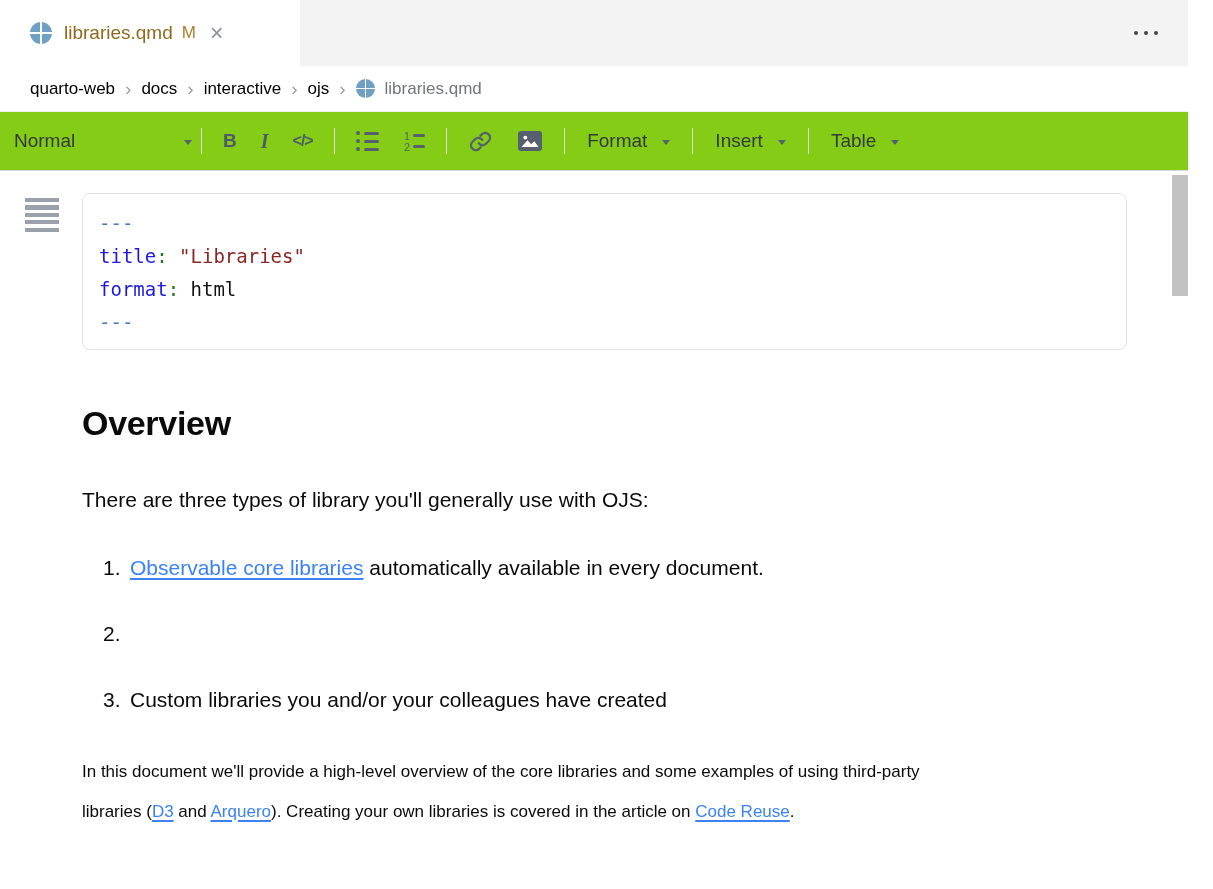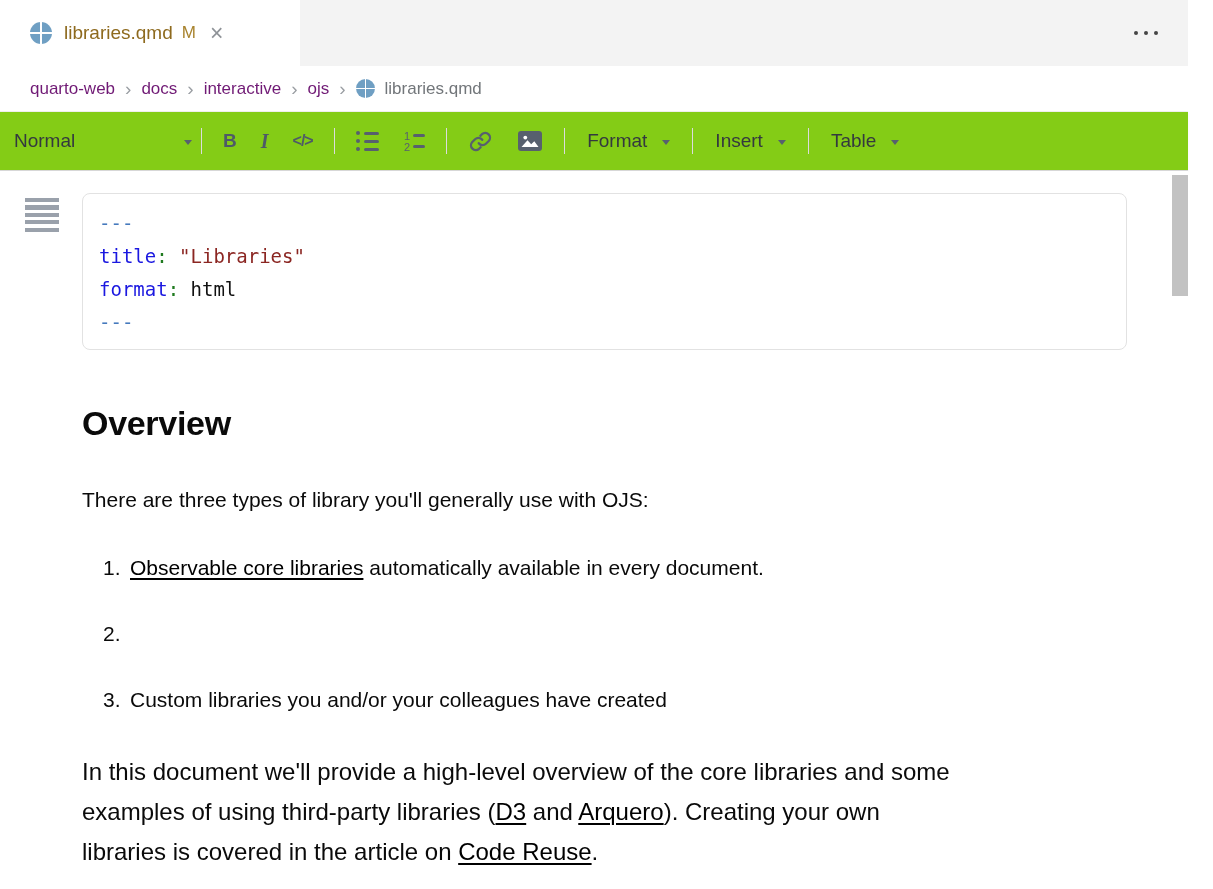--- a/index.html
+++ b/index.html
@@ -16,21 +16,21 @@
   .tab-title{margin-left:12px;font-size:19px;color:#8e6a1e;}
   .tab-modified{margin-left:9px;font-size:17px;color:#a8832e;}
   .tab-close{margin-left:14px;font-size:23px;line-height:20px;color:#8f9398;cursor:pointer;font-weight:300;}
   .tab-bar-fill{flex:1;display:flex;align-items:center;justify-content:flex-end;padding-right:28px;}
   .more-dots{display:flex;gap:6px;cursor:pointer;padding:6px 2px;}
   .more-dots i{width:4px;height:4px;border-radius:50%;background:#454545;display:block;}
 
   
   .breadcrumb{height:46px;display:flex;align-items:center;padding-left:30px;background:#fff;
               border-bottom:1px solid #f0f0f0;box-sizing:border-box;flex:none;}
-  .crumb{font-size:17px;color:#701a75;cursor:pointer;}
+  .crumb{font-size:17px;color:#000000;cursor:pointer;}
   .crumb-sep{font-size:19px;color:#9a9ea3;margin:0 10px;line-height:1;}
   .crumb-file{display:flex;align-items:center;cursor:pointer;}
   .crumb-file .quarto-icon{margin-right:10px;}
   .crumb-file span:last-child{font-size:17px;color:#72767a;}
 
   
   .toolbar{height:59px;display:flex;align-items:center;background:#84cc16;flex:none;
            border-bottom:1px solid #d7d7d7;box-shadow:0 1px 3px rgba(0,0,0,.05);padding-left:14px;box-sizing:border-box;}
   .style-select{width:178px;display:flex;align-items:center;justify-content:space-between;cursor:pointer;}
   .style-select>span:first-child{font-size:19px;color:#34393f;}
@@ -65,22 +65,22 @@
   .tok-key{color:#1b18e0;}
   .tok-colon{color:#1f7a1f;}
   .tok-string{color:#8b2622;}
   .tok-plain{color:#111;margin-top:46px;}
 
   h1{margin:51px 0 0;font-size:34px;line-height:44px;font-weight:700;color:#0a0a0a;letter-spacing:-.3px;}
   .intro{margin:41px 0 0;font-size:21px;line-height:27px;color:#0a0a0a;}
   .doc-list{margin:41px 0 0 21px;}
   .doc-row{display:flex;margin-bottom:39px;font-size:21px;line-height:27px;color:#0a0a0a;}
   .li-num{width:27px;flex:none;}
-  .closing{margin:6px 0 0;font-size:24px;line-height:40px;color:#0a0a0a;max-width:880px;}
-  .doc-link{color:#000000;text-decoration:underline;text-decoration-thickness:1.6px;text-underline-offset:3px;cursor:pointer;}
+  .closing{margin:6px 0 0;font-size:17px;line-height:40px;color:#0a0a0a;max-width:880px;}
+  .doc-link{color:#3b82f6;text-decoration:underline;text-decoration-thickness:1.6px;text-underline-offset:3px;cursor:pointer;}
 </style>
 </head>
 <body>
 
 <div class="app">
 
   <header class="tab-bar">
     <div class="tab">
       <span class="quarto-icon"></span>
       <span class="tab-title">libraries.qmd</span>

